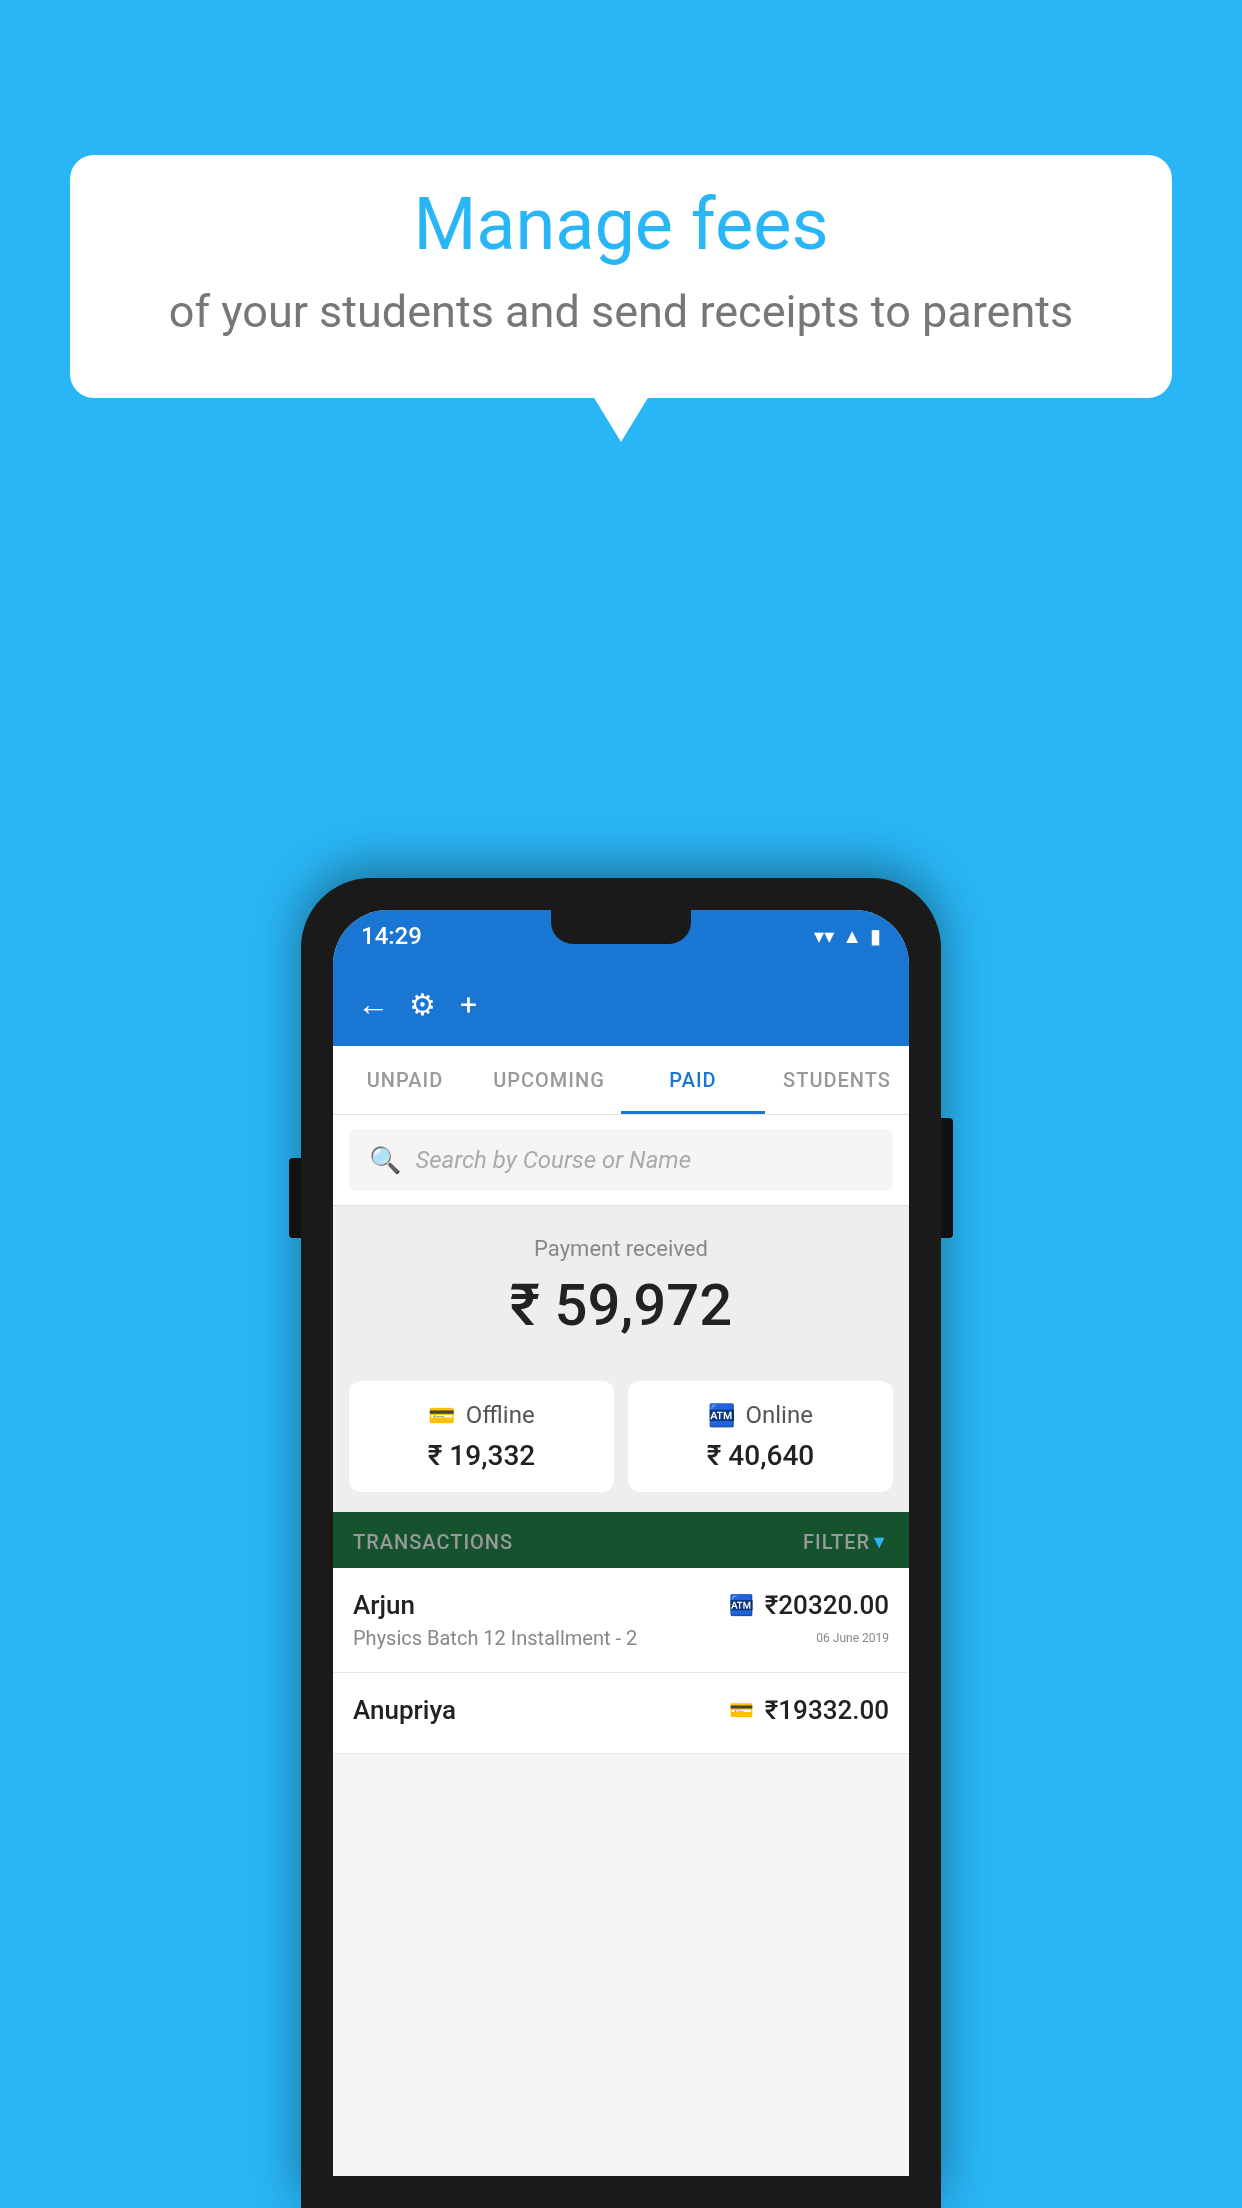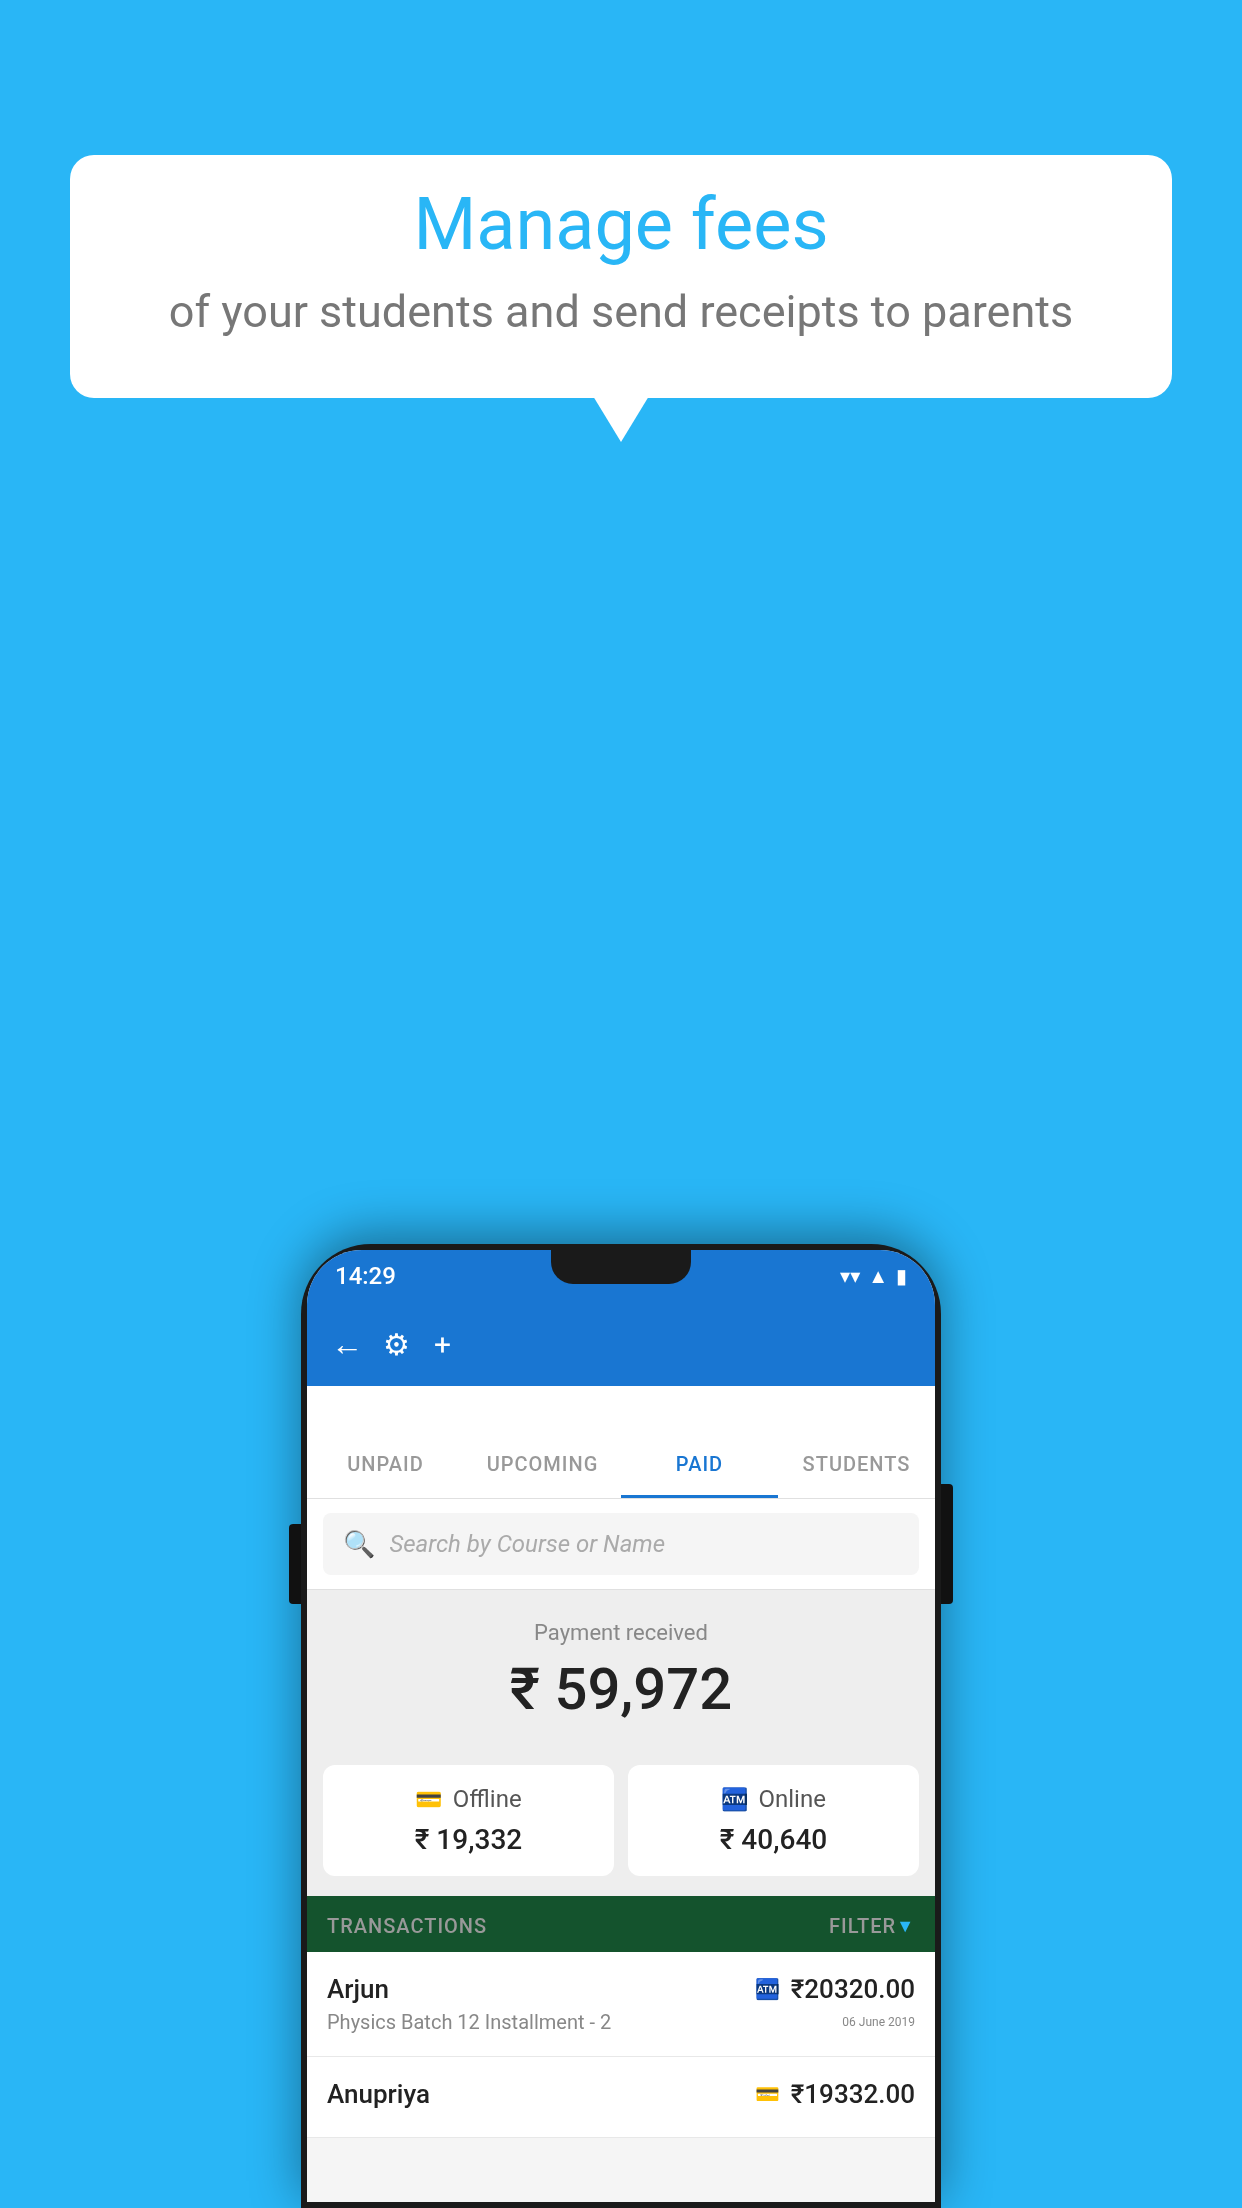--- a/index.html
+++ b/index.html
@@ -59,24 +59,24 @@
       font-weight: 400;
     }
 
     
     .phone-frame {
       position: absolute;
       bottom: 0;
       left: 50%;
       transform: translateX(-50%);
       width: 640px;
-      height: 964px;
+      height: 1330px;
       background: #1a1a1a;
       border-radius: 70px 70px 0 0;
-      padding: 6px;
+      padding: 32px;
       box-shadow: 0 -10px 50px rgba(0,0,0,0.4);
     }
 
     
     .phone-frame::before {
       content: '';
       position: absolute;
       left: -12px;
       top: 280px;
       width: 12px;
@@ -190,21 +190,20 @@
     .tab {
       flex: 1;
       text-align: center;
       padding: 22px 0;
       font-size: 20px;
       font-weight: 500;
       color: #999;
       letter-spacing: 1px;
       cursor: pointer;
       position: relative;
-      margin-top: 44px;
     }
 
     .tab.active {
       color: #1976D2;
     }
 
     .tab.active::after {
       content: '';
       position: absolute;
       bottom: 0;

